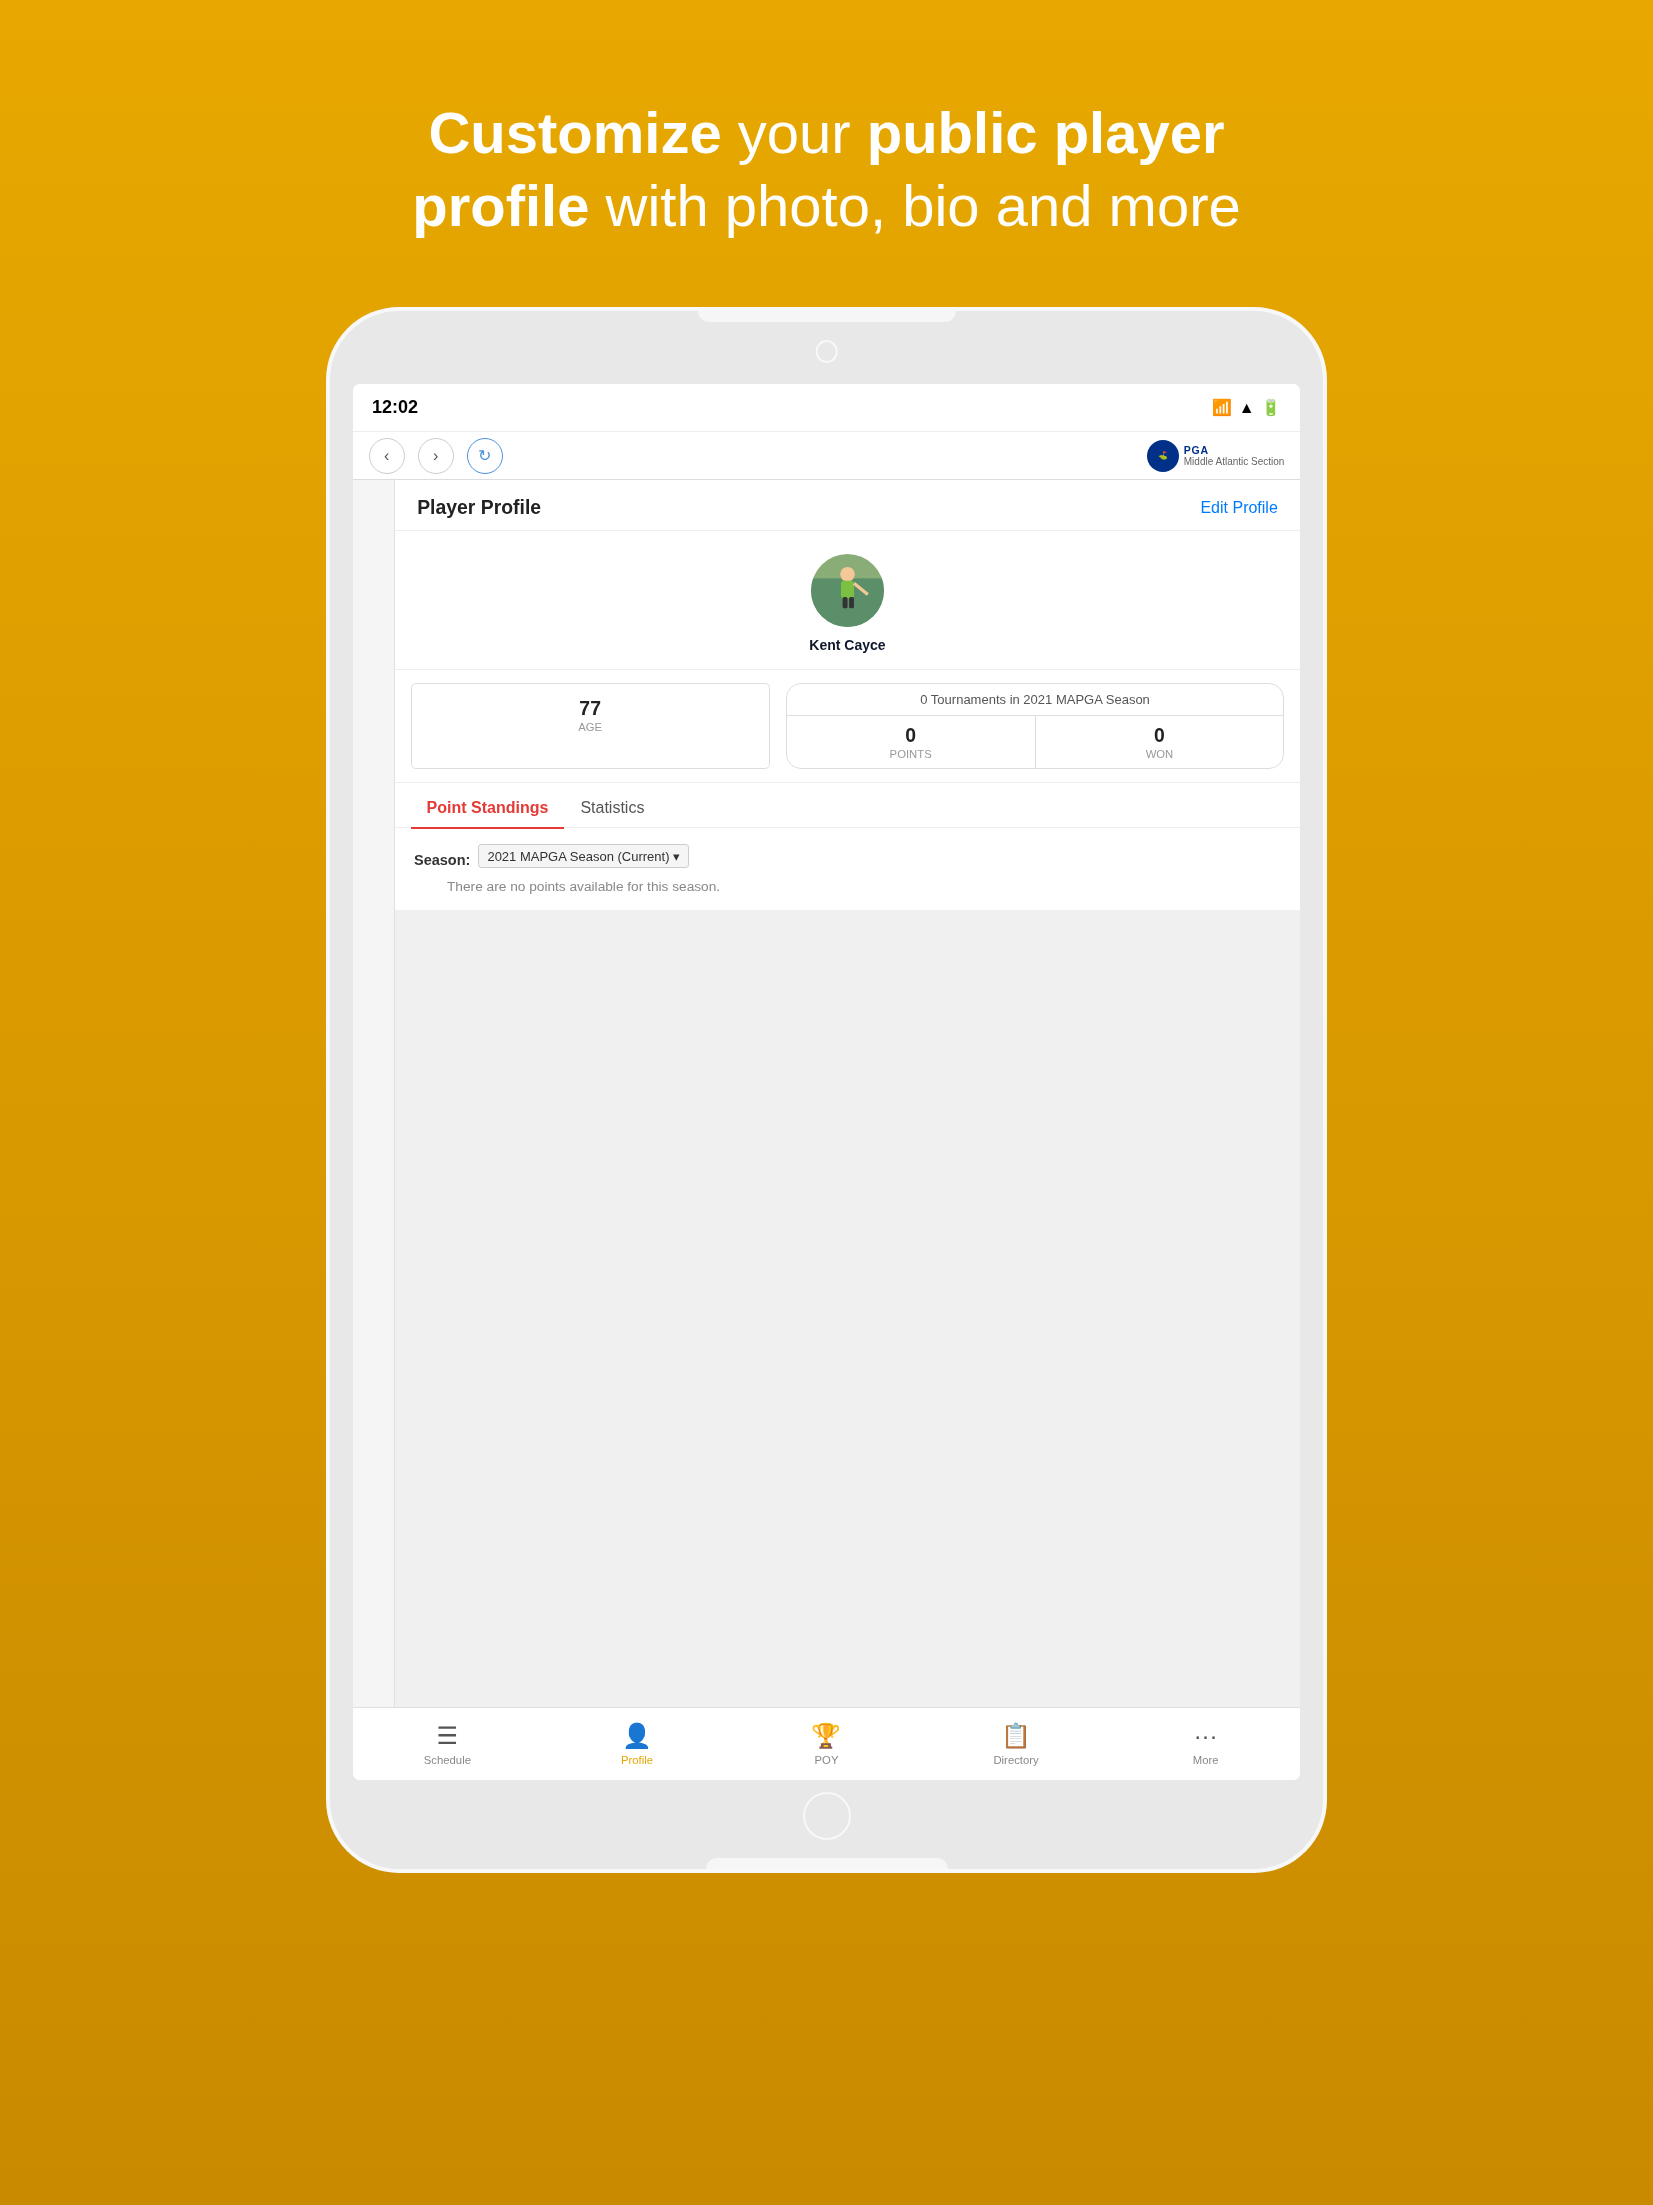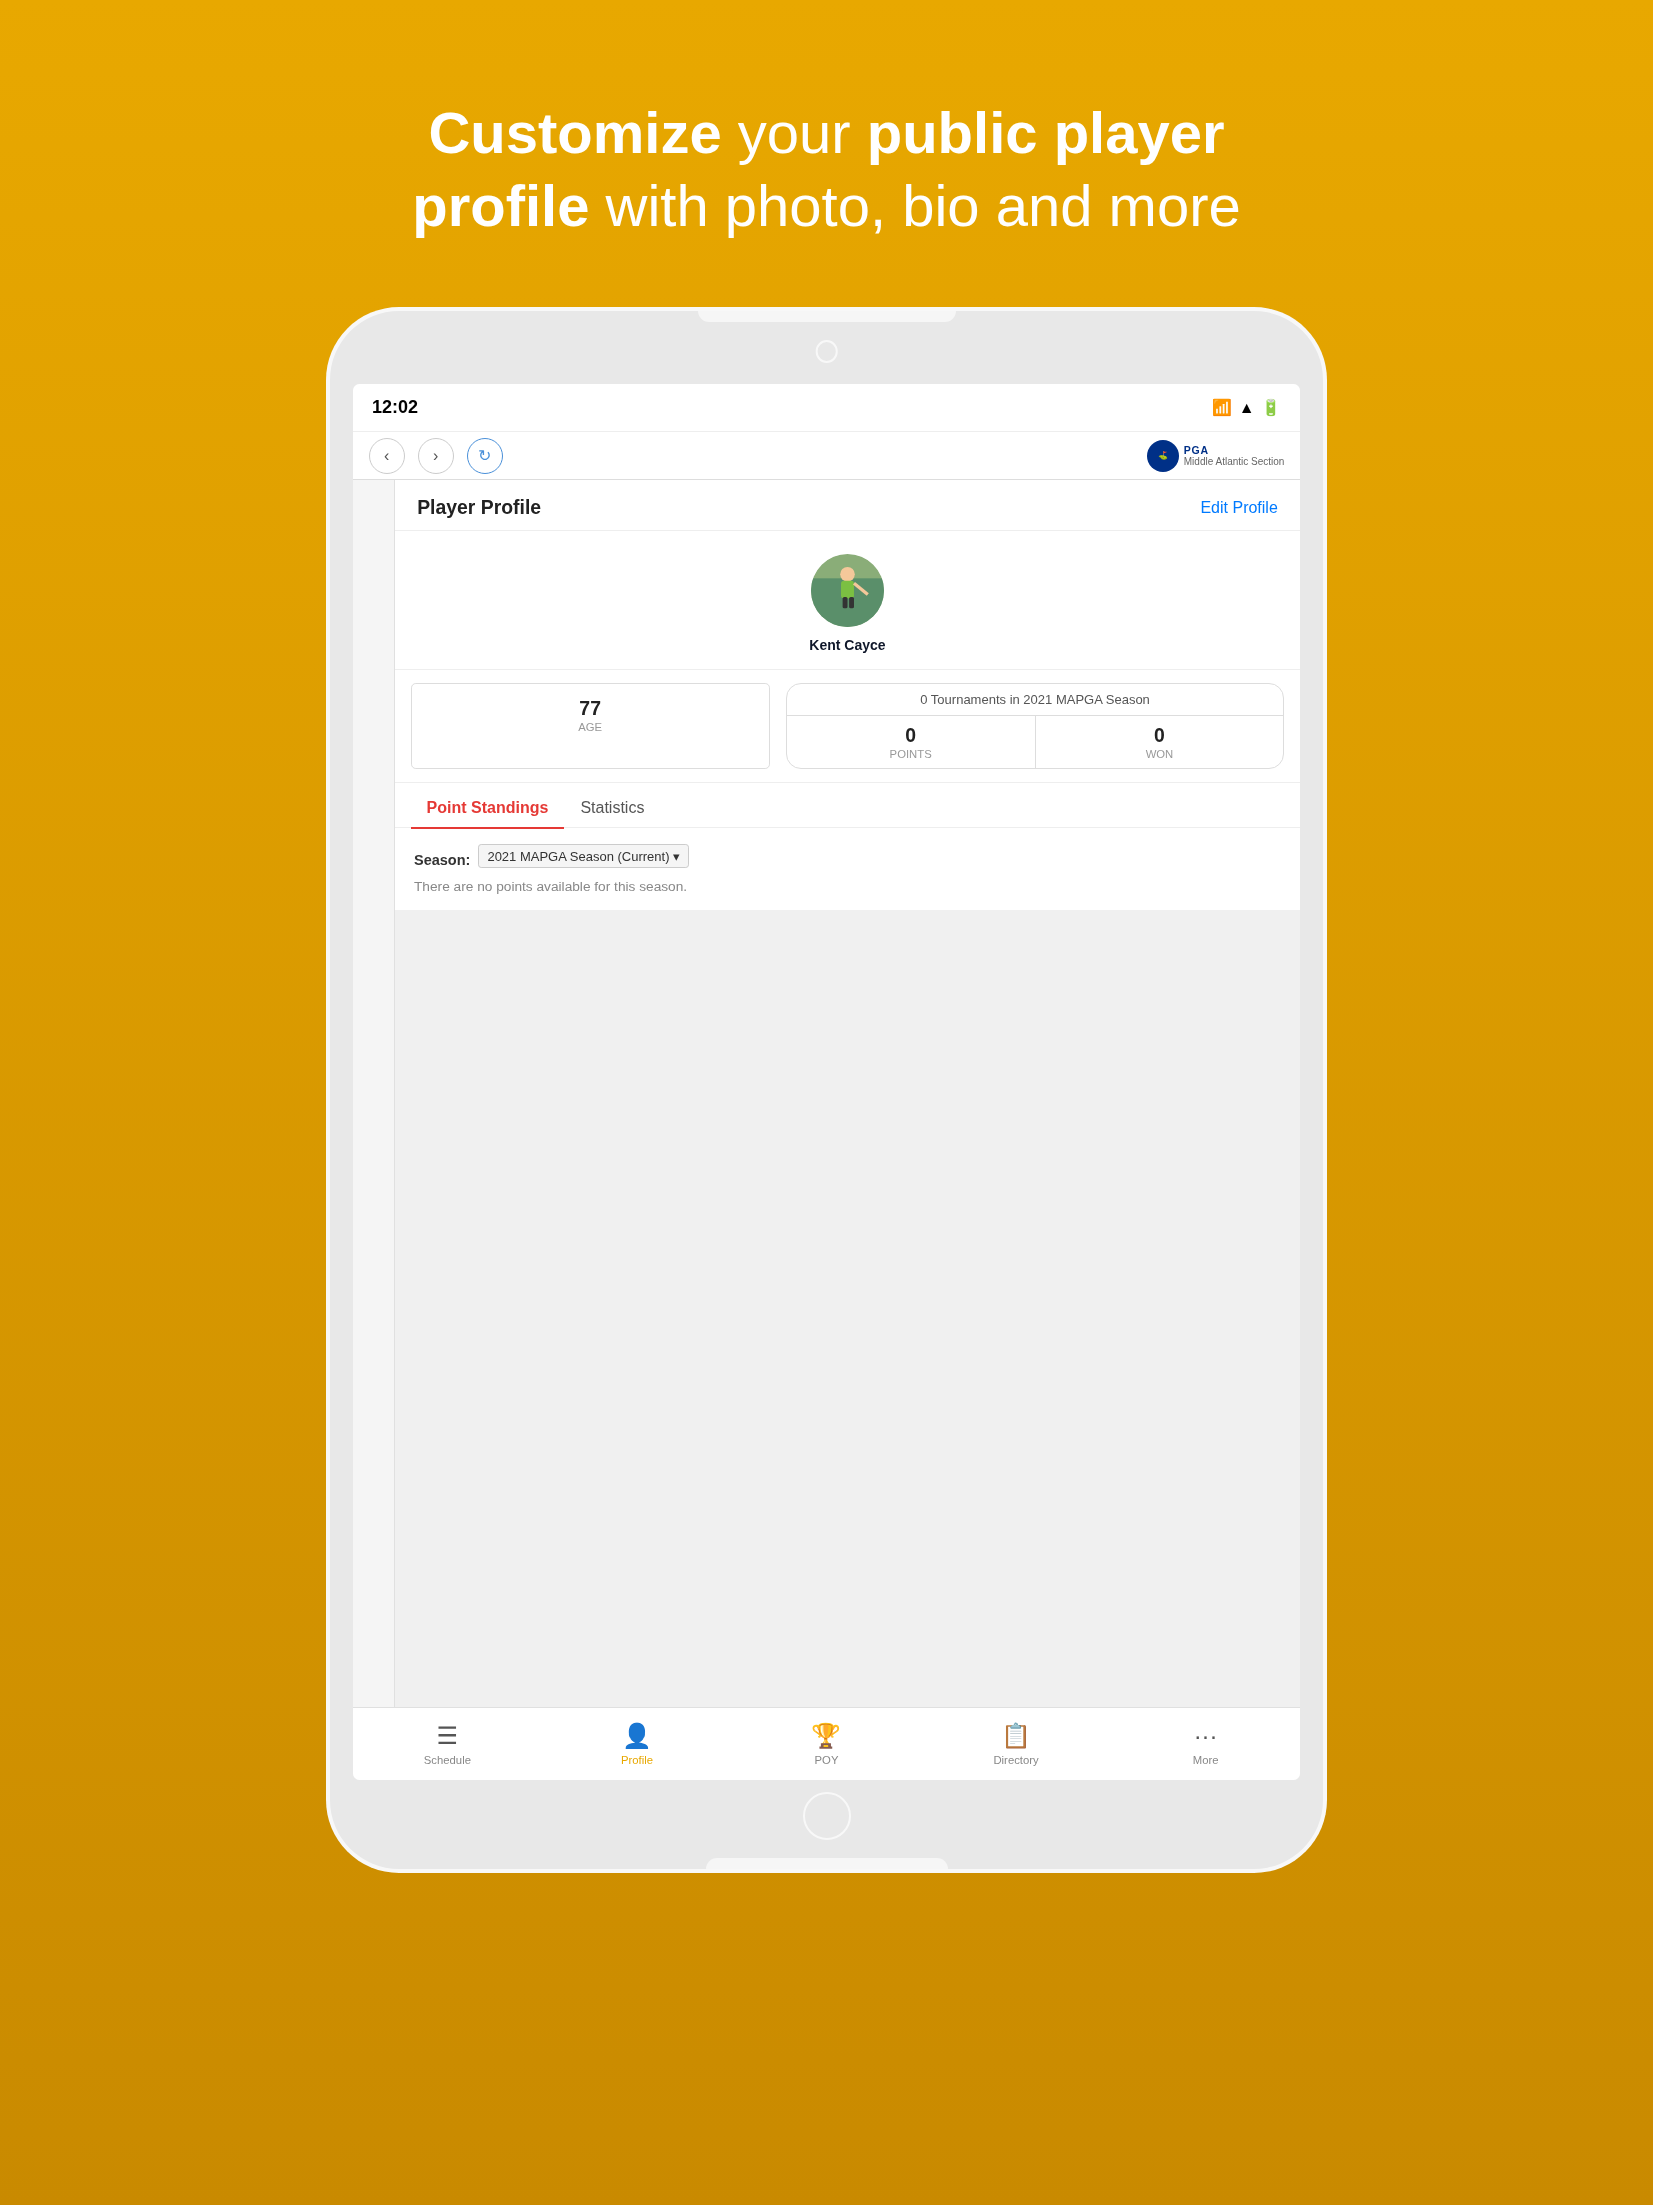--- a/index.html
+++ b/index.html
@@ -353,20 +353,21 @@
       color: #333;
       background: #f5f5f5;
       border: 0.8px solid #ccc;
       border-radius: 3.2px;
       padding: 3.2px 8px;
       cursor: pointer;
     }
     .no-points-text {
       font-size: 13.7px;
       color: #888;
+      margin-left: 33px;
     }
 
     
     .bottom-nav {
       background: white;
       border-top: 0.8px solid #e0e0e0;
       height: 73px;
       display: flex;
       align-items: center;
       justify-content: space-around;

